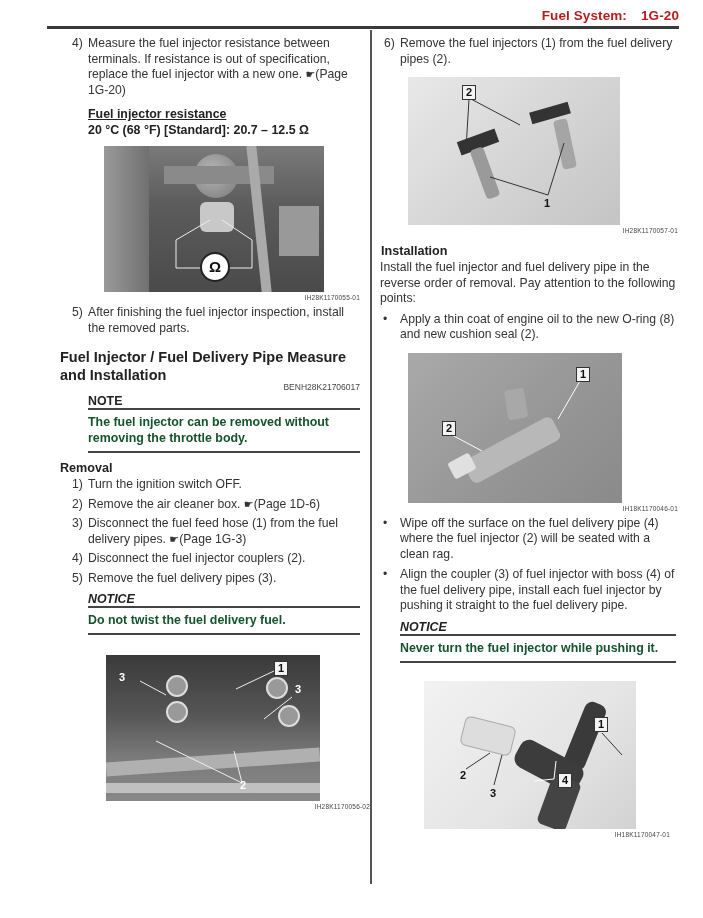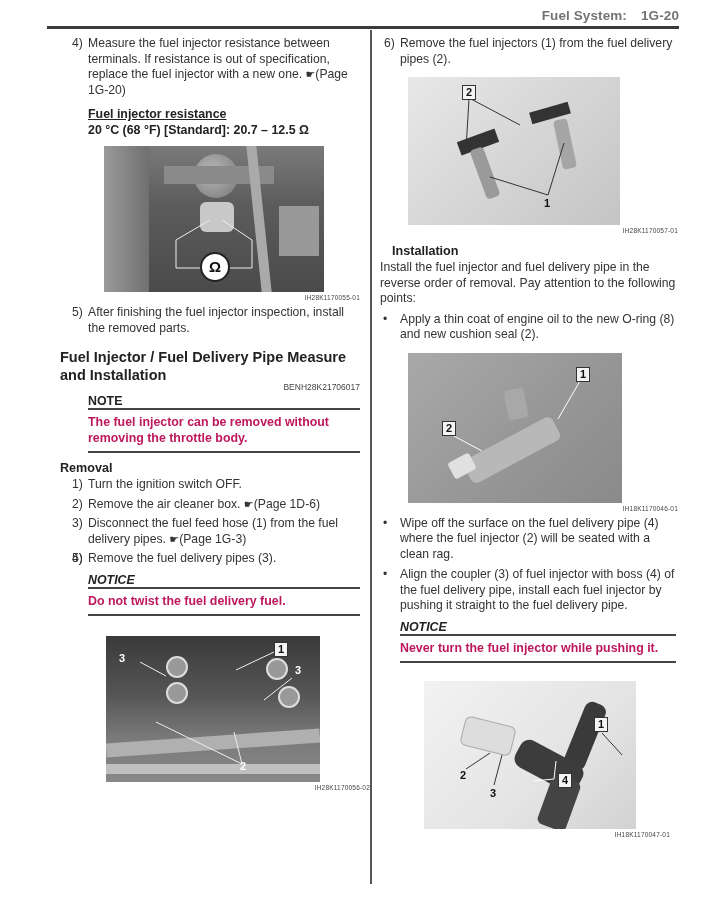--- a/index.html
+++ b/index.html
@@ -1,18 +1,18 @@
 <!DOCTYPE html>
 <html><head>
 <meta charset="utf-8">
 <style>
   html, body { margin: 0; padding: 0; background: #ffffff; }
   body { width: 703px; height: 918px; position: relative; overflow: hidden;
          font-family: "Liberation Sans", sans-serif; color: #2a2a2a; }
-  .header-title { position: absolute; right: 24px; top: 8px; font-size: 13.5px; font-weight: bold; color: #737373; letter-spacing: 0.1px; }
+  .header-title { position: absolute; right: 24px; top: 8px; font-size: 13.5px; font-weight: bold; color: #b91c1c; letter-spacing: 0.1px; }
   .header-title span.num { margin-left: 14px; }
   .header-rule { position: absolute; left: 47px; right: 24px; top: 26px; height: 3px; background: #3a3a3a; }
   .col-divider { position: absolute; left: 370px; top: 30px; height: 854px; width: 1.5px; background: #555; }
 
   .col { position: absolute; top: 36px; }
   .col-left { left: 68px; width: 292px; }
   .col-right { left: 380px; width: 296px; }
 
   .step { position: relative; padding-left: 20px; font-size: 12.2px; line-height: 15.5px; margin-bottom: 4px; color: #333; }
   .step .n { position: absolute; left: 4px; top: 0; }
@@ -25,23 +25,23 @@
   .spec .title { text-decoration: underline; }
 
   .figure { position: relative; margin-left: 36px; }
   .photo { position: relative; background: #6b6b6b; overflow: hidden; }
   .fig-id { font-size: 6.5px; color: #444; text-align: right; letter-spacing: 0.2px; margin-top: 2px; }
 
   .section-title { font-size: 14.5px; font-weight: bold; line-height: 18px; color: #222; margin: 12px 0 0 -8px; }
   .doc-id { text-align: right; font-size: 8.5px; color: #444; margin-top: -2px; }
   .note-label { font-size: 12.4px; font-weight: bold; margin: 2px 0 0 20px; color: #222; }
   .note-label.italic { font-style: italic; }
-  .note-box { margin-left: 20px; border-top: 2px solid #444; border-bottom: 2px solid #444; padding: 4px 0 5px 0; font-size: 12.4px; font-weight: bold; line-height: 16px; color: #be185d; }
+  .note-box { margin-left: 20px; border-top: 2px solid #444; border-bottom: 2px solid #444; padding: 4px 0 5px 0; font-size: 12.4px; font-weight: bold; line-height: 16px; color: #14532d; }
   .sub-title { font-size: 12.6px; font-weight: bold; color: #222; margin: 8px 0 2px -8px; }
-  .sub-title.r { margin-left: 12px; }
+  .sub-title.r { margin-left: 1px; }
 
   .callout { position: absolute; background: #f4f4f4; border: 1px solid #333; font-size: 11px; font-weight: bold; padding: 0 3px; line-height: 13px; color: #111; }
   .plain-num { position: absolute; font-size: 11px; color: #111; font-weight: bold; }
   svg.leader { position: absolute; left: 0; top: 0; }
   .ohm { position: absolute; width: 26px; height: 26px; border-radius: 50%; background: #fff; border: 2px solid #222; font-size: 15px; font-weight: bold; text-align: center; line-height: 26px; color: #111; }
 </style>
 </head>
 <body>
 
 <div>
@@ -92,21 +92,21 @@
   <div class="doc-id">BENH28K21706017</div>
 
   <div class="note-label">NOTE</div>
   <div class="note-box">The fuel injector can be removed without removing the throttle body.</div>
 
   <div class="sub-title">Removal</div>
   <div>
     <div class="step"><span class="n">1)</span><span>Turn the ignition switch OFF.</span></div>
     <div class="step"><span class="n">2)</span><span>Remove the air cleaner box.</span> <span class="ref-icon">☛</span><span>(Page 1D-6)</span></div>
     <div class="step"><span class="n">3)</span><span>Disconnect the fuel feed hose (1) from the fuel delivery pipes.</span> <span class="ref-icon">☛</span><span>(Page 1G-3)</span></div>
-    <div class="step"><span class="n">4)</span></div>
+    <div class="step"><span class="n">4)</span><span>Disconnect the fuel injector couplers (2).</span></div>
     <div class="step"><span class="n">5)</span><span>Remove the fuel delivery pipes (3).</span></div>
   </div>
 
   <div class="note-label italic" style="margin-top:6px;">NOTICE</div>
   <div class="note-box">Do not twist the fuel delivery fuel.</div>
 
   <div class="figure" style="margin-top:20px;margin-left:38px;width:264px;">
     <div class="photo" style="width:214px;height:146px;background:linear-gradient(180deg,#3a3a3a 0%,#555 40%,#7a7a7a 70%,#888 100%);">
       <div style="position:absolute;left:0;top:100px;width:214px;height:14px;background:#b0b0b0;transform:rotate(-4deg);"></div>
       <div style="position:absolute;left:0;top:128px;width:214px;height:10px;background:#c0c0c0;"></div>

